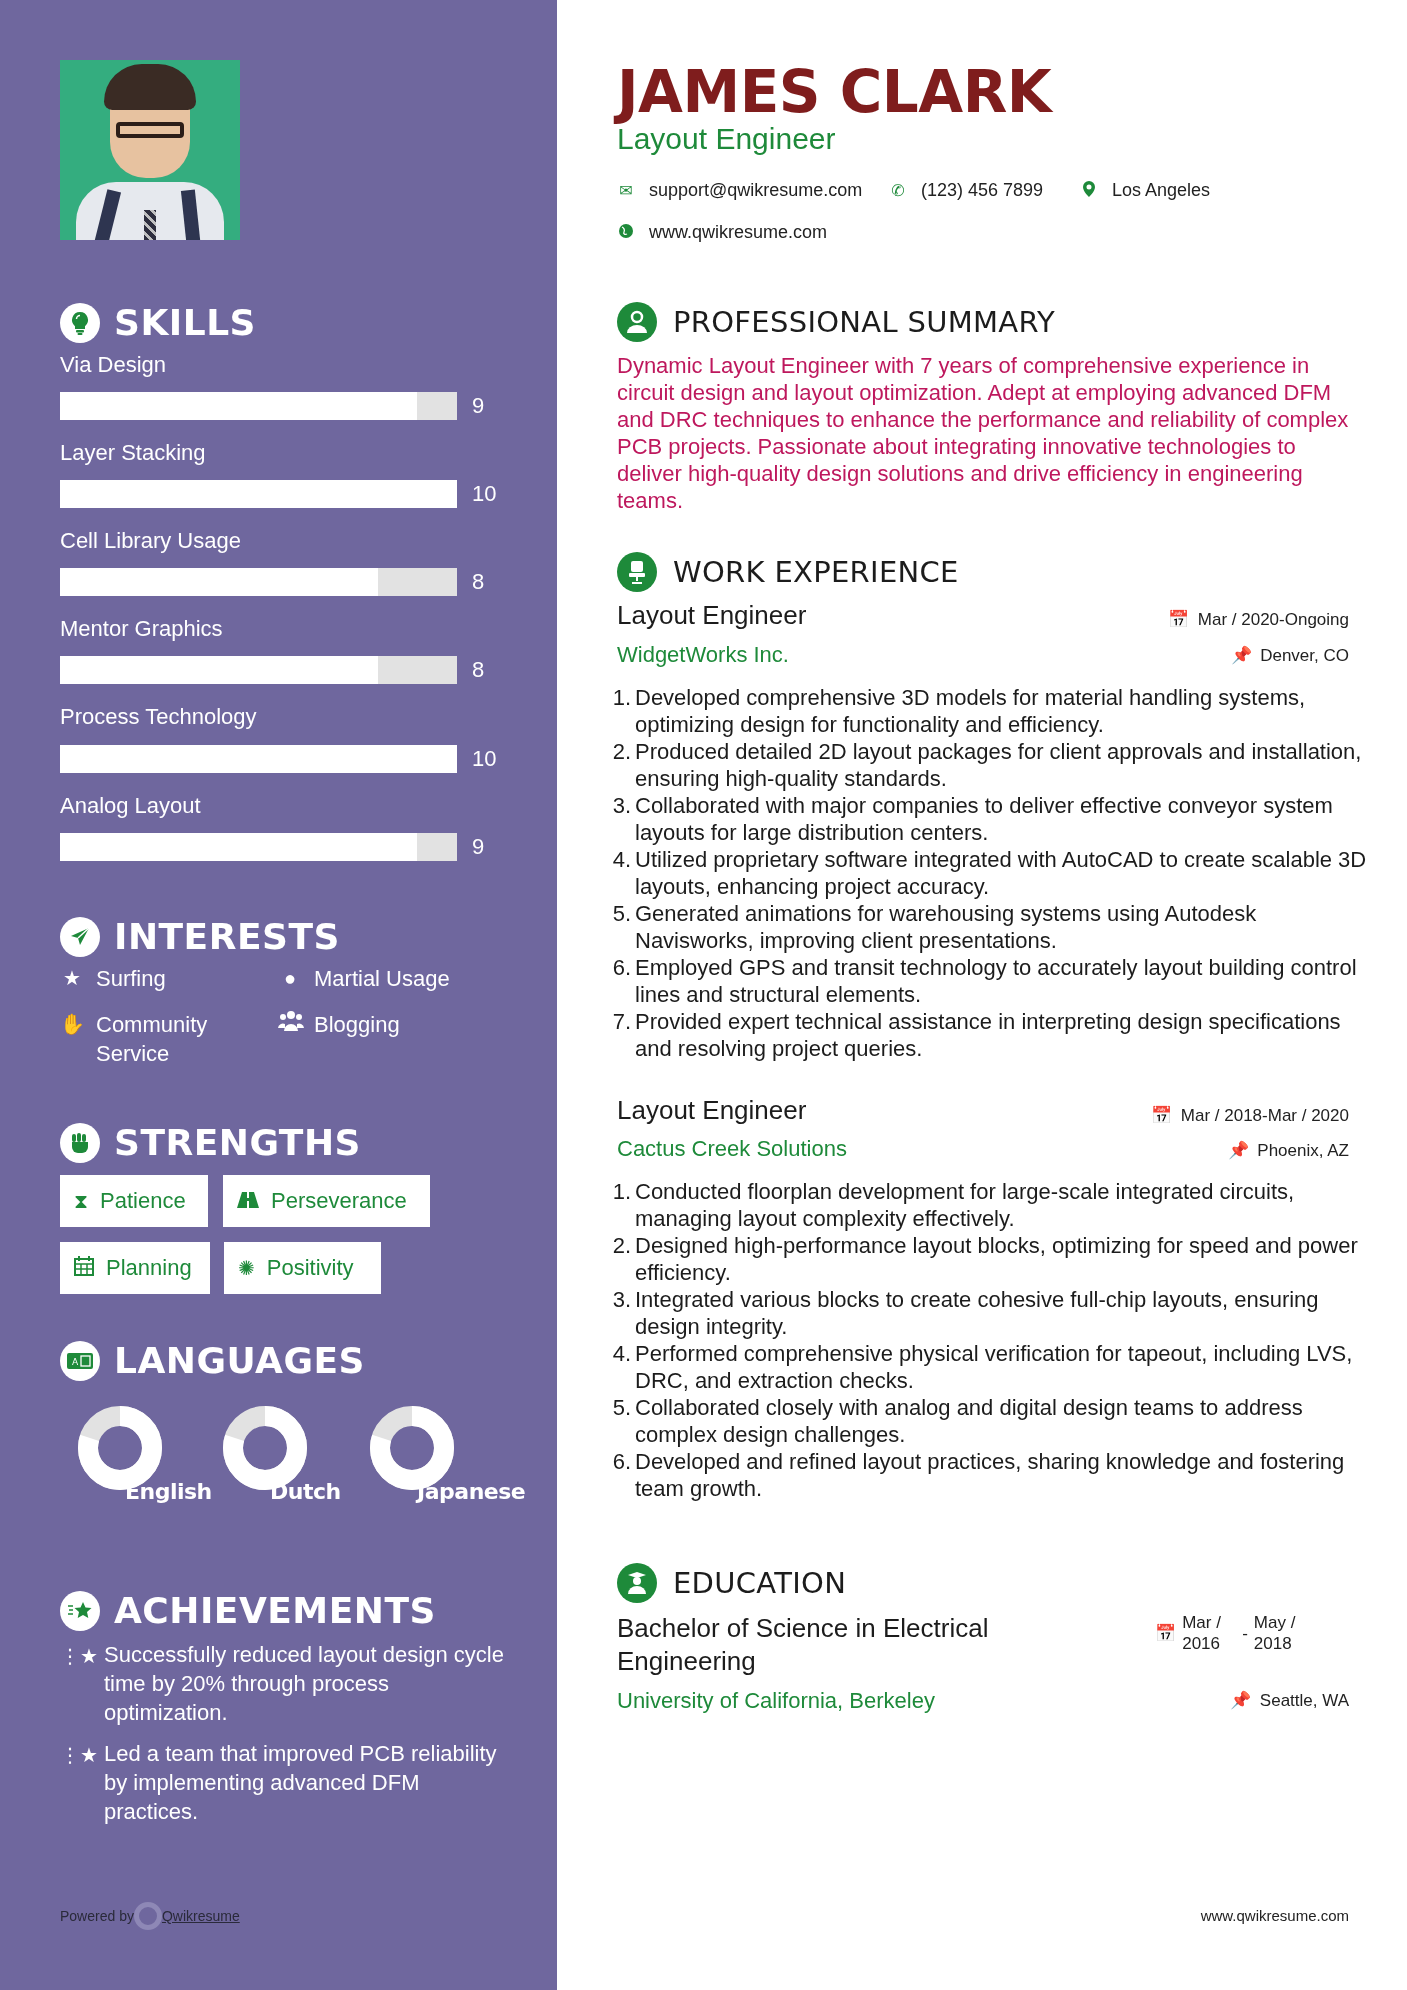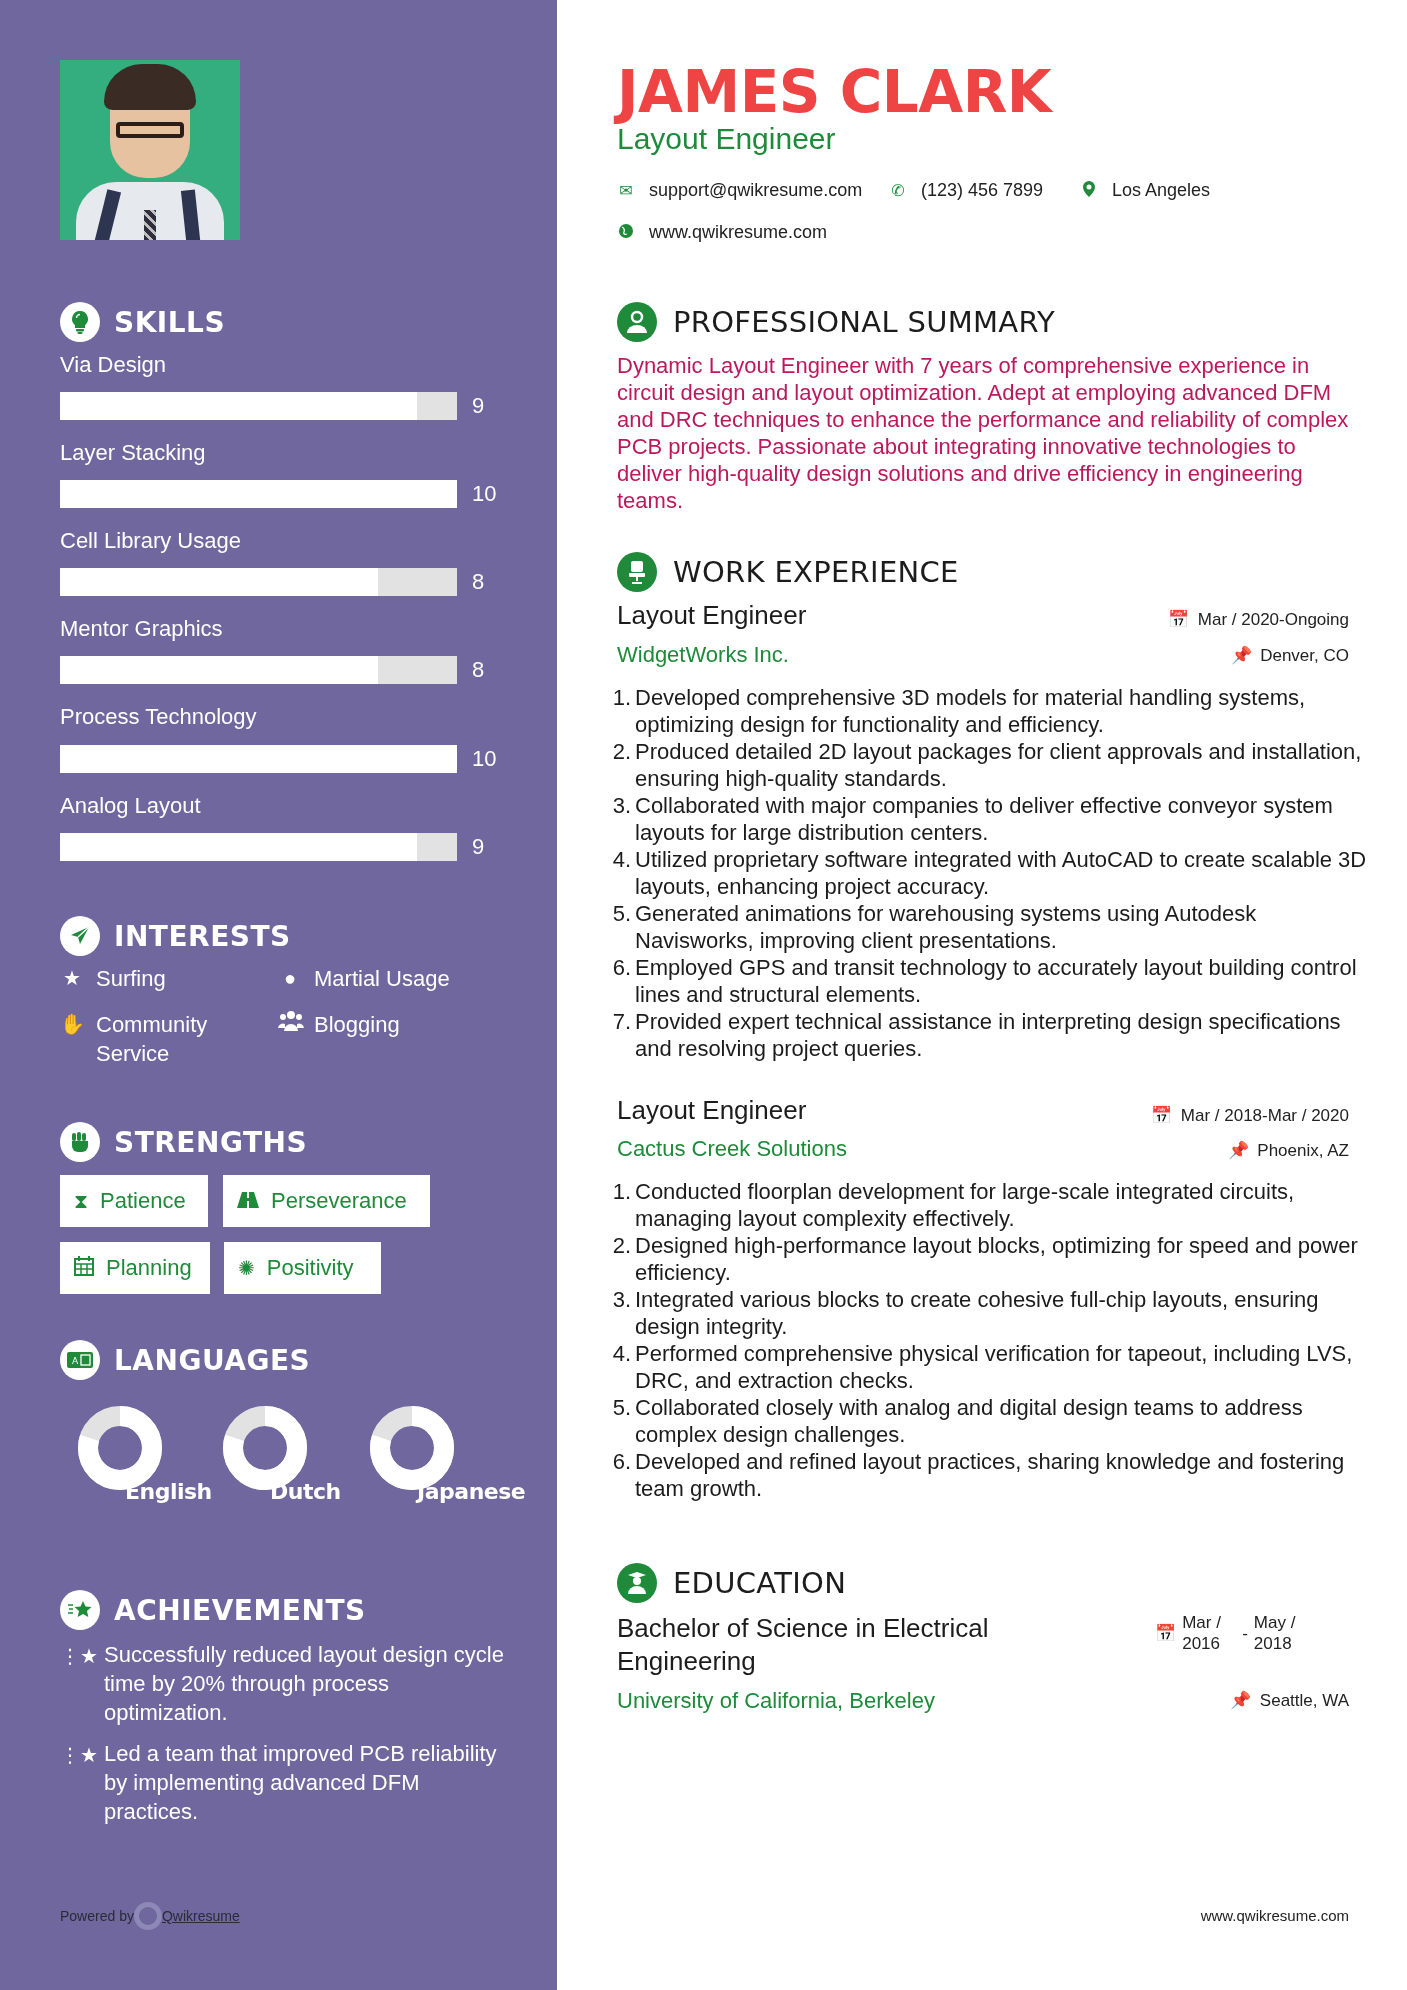--- a/index.html
+++ b/index.html
@@ -12,21 +12,21 @@
   .photo .head { position: absolute; left: 50px; top: 10px; width: 80px; height: 108px; background: #e7c2a0; border-radius: 40px 40px 36px 36px; }
   .photo .hair { position: absolute; left: 44px; top: 4px; width: 92px; height: 46px; background: #3a2b24; border-radius: 46px 46px 10px 10px; }
   .photo .glasses { position: absolute; left: 56px; top: 62px; width: 68px; height: 16px; border: 4px solid #2b1d17; border-radius: 4px; }
   .photo .body { position: absolute; left: 16px; top: 122px; width: 148px; height: 70px; background: #e6e9ee; border-radius: 40px 40px 0 0; }
   .photo .strap-l { position: absolute; left: 40px; top: 130px; width: 14px; height: 60px; background: #2e3550; transform: rotate(14deg); }
   .photo .strap-r { position: absolute; left: 124px; top: 130px; width: 14px; height: 60px; background: #2e3550; transform: rotate(-6deg); }
   .photo .tie { position: absolute; left: 84px; top: 150px; width: 12px; height: 40px; background: repeating-linear-gradient(45deg,#2e2e3e 0 4px,#bfbfbf 4px 7px); }
 
   .s-head { position: absolute; left: 60px; display: flex; align-items: center; gap: 14px; }
   .s-icon { width: 40px; height: 40px; border-radius: 50%; background: #fff; display: flex; align-items: center; justify-content: center; color: #1e8a3a; }
-  .s-title { font-family: "DejaVu Sans", sans-serif; font-weight: bold; font-size: 28px; letter-spacing: 0.5px; color: #fff; }
+  .s-title { font-family: "DejaVu Sans", sans-serif; font-weight: bold; font-size: 36px; letter-spacing: 0.5px; color: #fff; }
 
   .skill-label { position: absolute; left: 60px; font-size: 22px; color: #fff; }
   .skill-bar { position: absolute; left: 60px; width: 397px; height: 28px; background: #e2e2e2; }
   .skill-fill { height: 100%; background: #fff; }
   .skill-val { position: absolute; left: 472px; font-size: 22px; color: #fff; }
 
   .interest { position: absolute; display: flex; align-items: flex-start; gap: 12px; font-size: 22px; color: #fff; line-height: 29px; }
   .interest .ico { width: 24px; text-align: center; font-size: 20px; }
 
   .strength { position: absolute; height: 52px; background: #fff; display: flex; align-items: center; gap: 12px; padding: 0 14px; color: #1e8a3a; font-size: 22px; }
@@ -36,21 +36,21 @@
   .lang svg { display: block; margin: 0 auto; }
   .lang .name { font-size: 22px; color: #fff; margin-top: 18px; }
 
   .ach { position: absolute; left: 60px; width: 450px; display: flex; gap: 14px; font-size: 22px; line-height: 29px; color: #fff; }
   .ach .ico { width: 30px; flex: none; font-size: 20px; padding-top: 2px; }
 
   .powered { position: absolute; left: 60px; top: 1902px; display: flex; align-items: center; font-size: 14px; color: #2a2a3a; }
   .powered .qlogo { width: 28px; height: 28px; border-radius: 50%; border: 5px solid #8e88b6; position: relative; }
   .powered .link { text-decoration: underline; color: #2a2a3a; }
 
-  .name { position: absolute; left: 60px; top: 58px; font-family: "DejaVu Sans", sans-serif; font-weight: bold; font-size: 58px; letter-spacing: -0.5px; color: #ef4444; }
+  .name { position: absolute; left: 60px; top: 58px; font-family: "DejaVu Sans", sans-serif; font-weight: bold; font-size: 58px; letter-spacing: -0.5px; color: #7f1d1d; }
   .jobtitle { position: absolute; left: 60px; top: 122px; font-size: 30px; color: #1e8a3a; }
   .contact { position: absolute; display: flex; align-items: center; gap: 14px; font-size: 18px; color: #222; }
   .contact .ico { color: #1e8a3a; font-size: 16px; width: 18px; text-align: center; }
 
   .m-head { position: absolute; left: 60px; display: flex; align-items: center; gap: 16px; }
   .m-icon { width: 40px; height: 40px; border-radius: 50%; background: #1e8a3a; display: flex; align-items: center; justify-content: center; color: #fff; font-size: 20px; }
   .m-title { font-family: "DejaVu Sans", sans-serif; font-size: 29px; color: #1c1c1c; letter-spacing: 0.3px; }
 
   .para { position: absolute; left: 60px; width: 735px; font-size: 22px; line-height: 27px; color: #be185d; }
   .job-title { position: absolute; left: 60px; font-size: 26px; color: #1c1c1c; }

